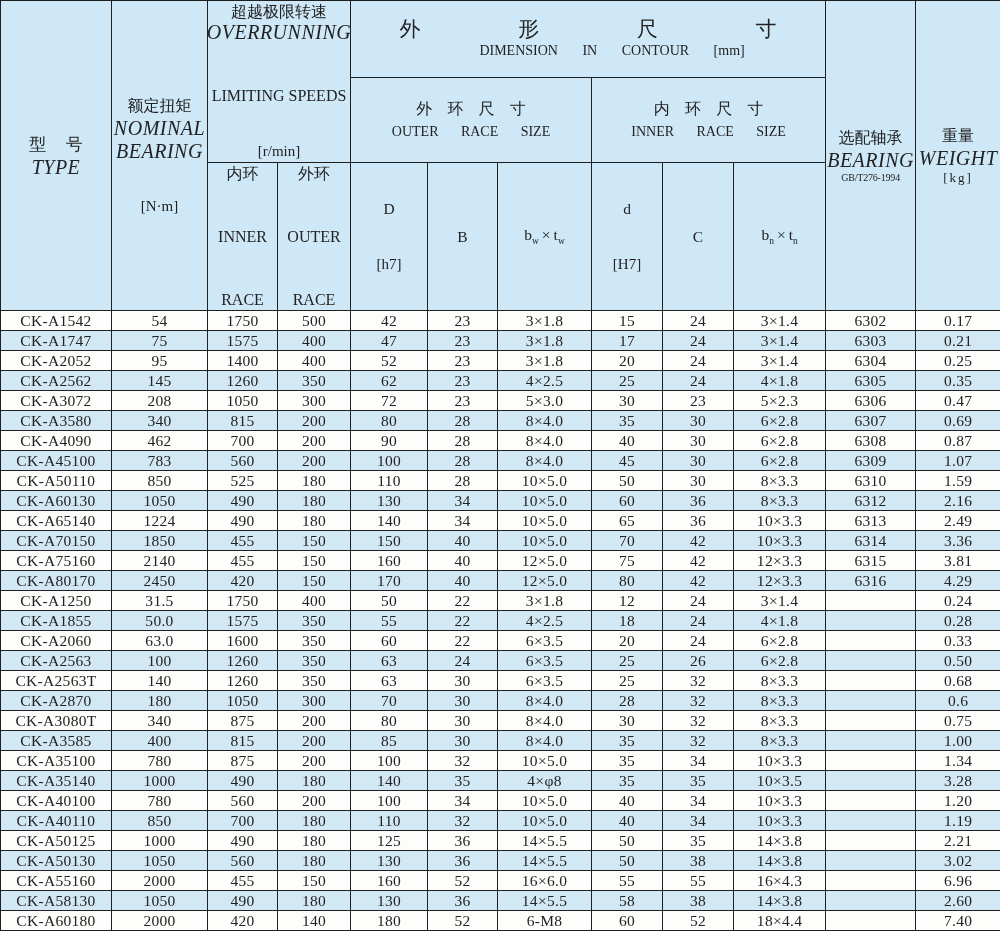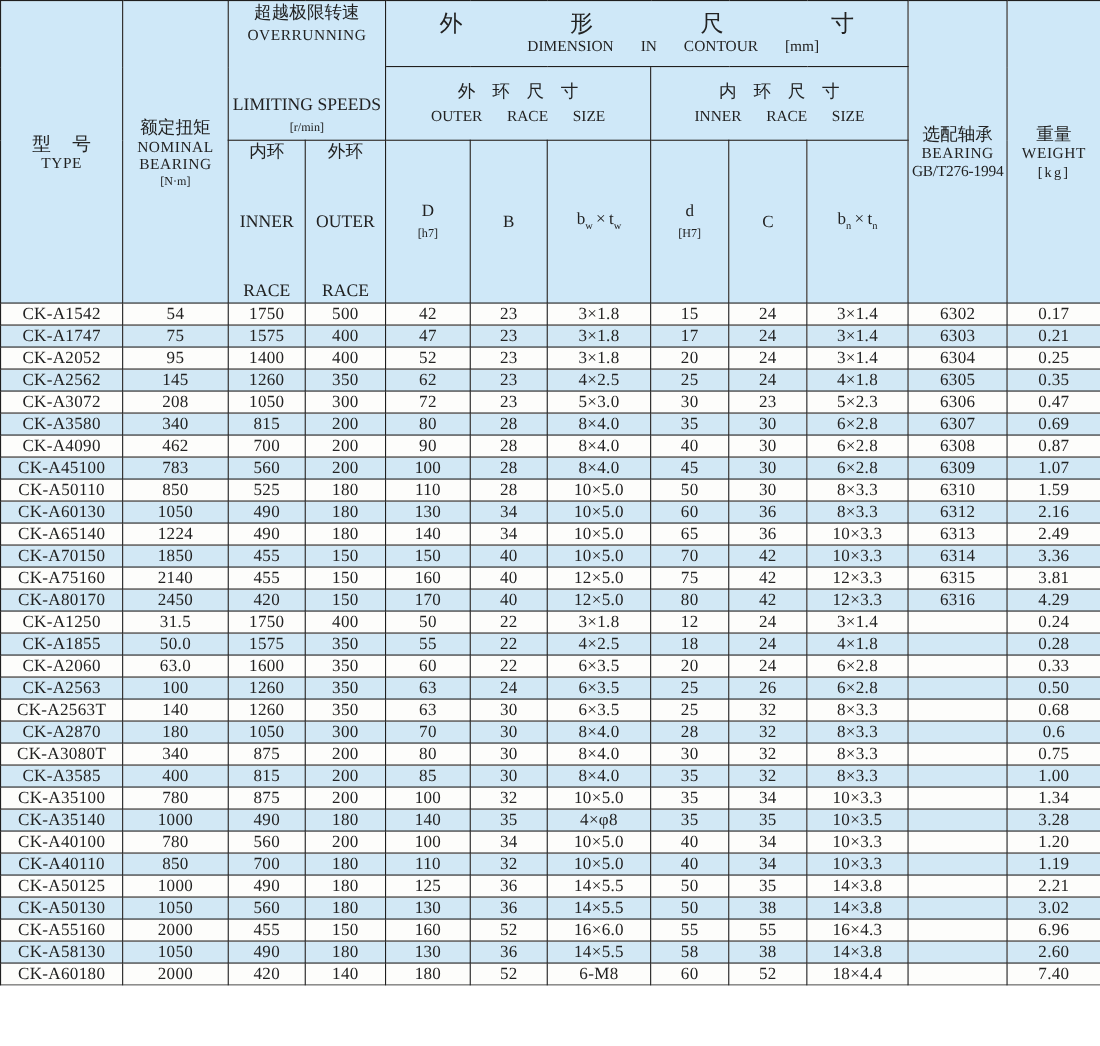--- a/index.html
+++ b/index.html
@@ -18,32 +18,32 @@
   tr.hr1{height:44px;}
   tr.hr2{height:49px;}
   tr.hr3{height:90px;}
   tbody tr{height:20px;}
   tbody td{font-size:15.5px;background:var(--plain-bg);letter-spacing:.3px;}
   tbody tr.alt td{background:var(--alt-bg);}
   tbody td.empty-cell{background:var(--plain-bg);}
   .stack{display:flex;flex-direction:column;justify-content:space-evenly;align-items:center;height:100%;}
   .stack-tight{display:flex;flex-direction:column;justify-content:center;align-items:center;height:100%;line-height:21px;}
   .zh{font-size:16px;}
-  .en{font-size:14px;letter-spacing:.5px;}
+  .en{font-size:20px;letter-spacing:.5px;font-style:italic;}
   .en-sm{font-size:16px;margin-top:42px;}
-  .unit{font-size:11px;}
+  .unit{font-size:15px;margin-top:35px;}
   .zh-type{font-size:17px;letter-spacing:.45em;margin-right:-.45em;}
   .zh-dim{font-size:21px;letter-spacing:2.2em;margin-right:-2.2em;line-height:24px;}
   .en-dim{font-size:14px;word-spacing:1.5em;line-height:19px;margin-left:48px;}
   .zh-grp{font-size:16px;letter-spacing:.35em;margin-right:-.35em;line-height:25px;}
   .en-grp{font-size:14px;word-spacing:1.35em;line-height:22px;}
   .dim-sym{font-size:15.5px;}
   .dim-sym sub{font-size:9.5px;letter-spacing:0;}
   .dim-sym .xsign{padding:0 3px;}
-  .gb{font-size:14px;letter-spacing:-.2px;font-family:Liberation Serif, serif;}
+  .gb{font-size:10px;letter-spacing:-.2px;font-family:Liberation Serif, serif;}
   .kg{font-size:13px;letter-spacing:.15em;}
 </style>
 </head>
 <body>
 
 <div class="wrap">
 <table>
   <colgroup>
     <col style="width:111px">
         <col style="width:96px">

